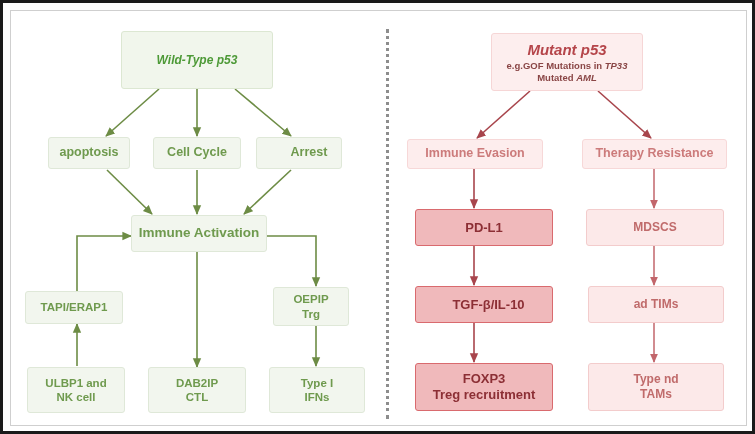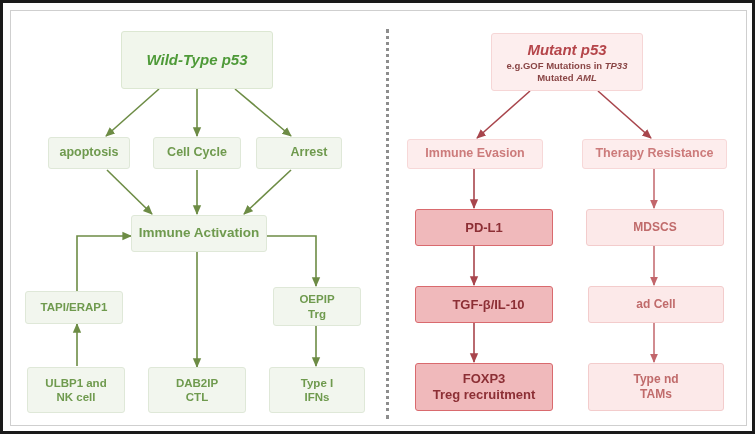--- a/index.html
+++ b/index.html
@@ -62,21 +62,21 @@
     border: 1px solid #dfe8d8;
     color: #6f9a4e;
     font-weight: bold;
   }
   .g-title {
     background: #f1f6ec;
     border: 1px solid #dce7d2;
     color: #4e9a38;
     font-weight: bold;
     font-style: italic;
-    font-size: 15px;
+    font-size: 12px;
   }
   .g-mid {
     font-size: 12.5px;
   }
   .g-small {
     font-size: 11.5px;
   }
   .g-imm {
     font-size: 13.5px;
   }
@@ -226,21 +226,21 @@
       <span class="l1">Immune Activation</span>
     </span>
   </div>
 
   <div class="node g-soft g-small" style="left:22px; top:288px; width:98px; height:33px;">
     <span class="lines">
       <span class="l1">TAPI/ERAP1</span>
     </span>
   </div>
 
-  <div class="node g-soft g-small" style="left:270px; top:284px; width:88px; height:39px;">
+  <div class="node g-soft g-small" style="left:270px; top:284px; width:76px; height:39px;">
     <span class="lines">
       <span class="l1">OEPIP</span>
       <span class="l2">Trg</span>
     </span>
   </div>
 
   <div class="node g-soft g-small" style="left:24px; top:364px; width:98px; height:46px;">
     <span class="lines">
       <span class="l1">ULBP1 and</span>
       <span class="l2">NK cell</span>
@@ -294,21 +294,21 @@
   </div>
 
   <div class="node r-strong" style="left:412px; top:283px; width:138px; height:37px;padding-left:13px;">
     <span class="lines">
       <span class="l1">TGF-β/IL-10</span>
     </span>
   </div>
 
   <div class="node r-mid" style="left:585px; top:283px; width:136px; height:37px;">
     <span class="lines">
-      <span class="l1">ad Cell</span>
+      <span class="l1">ad TIMs</span>
     </span>
   </div>
 
   <div class="node r-strong" style="left:412px; top:360px; width:138px; height:48px;">
     <span class="lines">
       <span class="l1">FOXP3</span>
       <span class="l2">Treg recruitment</span>
     </span>
   </div>
 

